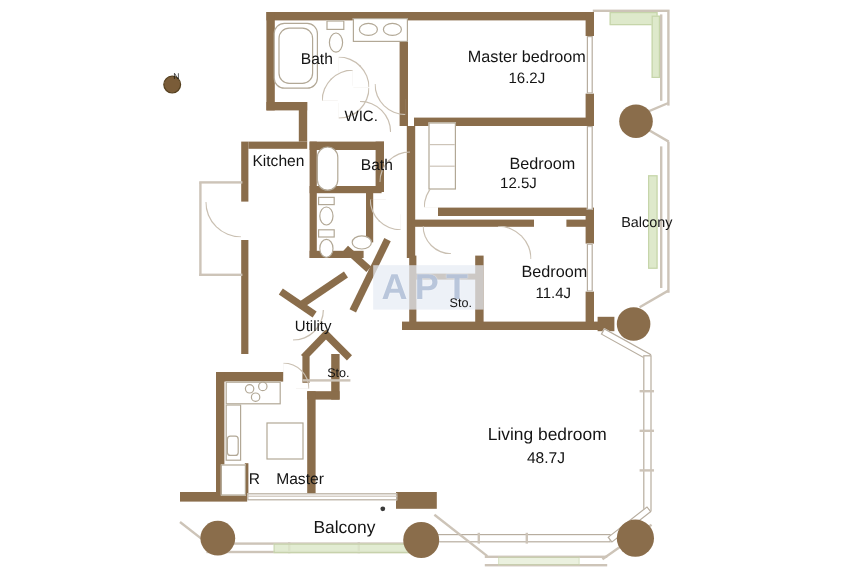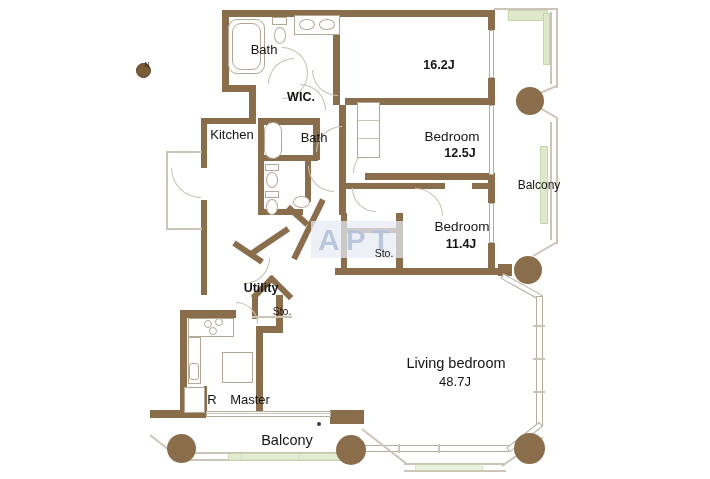--- a/index.html
+++ b/index.html
@@ -15,21 +15,21 @@
   .pillar{position:absolute;background:#8a6d4b;border-radius:50%;}
   .fix{position:absolute;background:#fff;border:1px solid #b2a896;box-sizing:border-box;}
   .oval{border-radius:50%;}
   .rnd{border-radius:9px;}
   .arc{position:absolute;box-sizing:border-box;border:0 solid #c9bfb1;background:transparent;}
   .arc.tl{border-top-width:1px;border-left-width:1px;border-top-left-radius:100% 100%;}
   .arc.tr{border-top-width:1px;border-right-width:1px;border-top-right-radius:100% 100%;}
   .arc.bl{border-bottom-width:1px;border-left-width:1px;border-bottom-left-radius:100% 100%;}
   .arc.br{border-bottom-width:1px;border-right-width:1px;border-bottom-right-radius:100% 100%;}
   .lbl{position:absolute;transform:translate(-50%,-50%);white-space:nowrap;color:#141414;}
-  .f13{font-size:13px;} .f14{font-size:14.5px;} .f12{font-size:12.5px;font-weight:bold;} .f11{font-size:10.5px;} .f7{font-size:7px;}
+  .f13{font-size:13px;} .f14{font-size:14.5px;} .f12{font-size:12.5px;} .f11{font-size:10.5px;} .f7{font-size:7px;}
   .wm{position:absolute;left:311px;top:221px;width:92px;height:37px;background:rgba(230,236,244,0.72);
       display:flex;align-items:center;justify-content:center;z-index:30;}
   .wm span{font-size:30px;font-weight:bold;letter-spacing:6px;color:#b4c2d9;opacity:.9;
       text-shadow:0 0 1px #ffffff;}
   .lbl{z-index:40;padding-left:36px;}
 </style>
 </head>
 <body>
 
 <div class="plan">
@@ -177,31 +177,32 @@
   <div class="ln" style="left:252px;top:316px;width:40px;height:2px;"></div>
 
   <div class="lbl f7" style="left:129px;top:64px;">N</div>
   <div style="position:absolute;left:136px;top:63px;width:13px;height:13px;background:#7a5c38;border:1px solid #55401f;border-radius:50%;"></div>
 
   <div class="wm">
       <span>APT</span>
     </div>
 
   <div class="lbl f13" style="left:246px;top:49px;">Bath</div>
+  <div class="lbl f13" style="left:421px;top:47px;font-size:13.5px;">Master bedroom</div>
   <div class="lbl f12" style="left:421px;top:65px;">16.2J</div>
   <div class="lbl f12" style="left:283px;top:97px;">WIC.</div>
   <div class="lbl f13" style="left:214px;top:134px;">Kitchen</div>
   <div class="lbl f13" style="left:296px;top:137px;">Bath</div>
   <div class="lbl f13" style="left:434px;top:136px;font-size:13.5px;">Bedroom</div>
-  <div class="lbl f12" style="left:442px;top:153px;text-align:right;">12.5J</div>
+  <div class="lbl f12" style="left:414px;top:153px;text-align:right;">12.5J</div>
   <div class="lbl" style="left:521px;top:185px;font-size:12px;">Balcony</div>
   <div class="lbl f13" style="left:444px;top:226px;font-size:13.5px;">Bedroom</div>
   <div class="lbl f12" style="left:443px;top:244px;">11.4J</div>
   <div class="lbl f11" style="left:366px;top:253px;">Sto.</div>
-  <div class="lbl f12" style="left:243px;top:288px;">Utility</div>
+  <div class="lbl f12" style="left:243px;top:272px;">Utility</div>
   <div class="lbl f11" style="left:264px;top:311px;">Sto.</div>
   <div class="lbl f13" style="left:232px;top:399px;">Master</div>
   <div class="lbl f13" style="left:194px;top:399px;">R</div>
   <div class="lbl f14" style="left:438px;top:363px;">Living bedroom</div>
   <div class="lbl f13" style="left:437px;top:381px;">48.7J</div>
   <div class="lbl f14" style="left:269px;top:440px;">Balcony</div>
 
 </div>
 
 </body></html>

